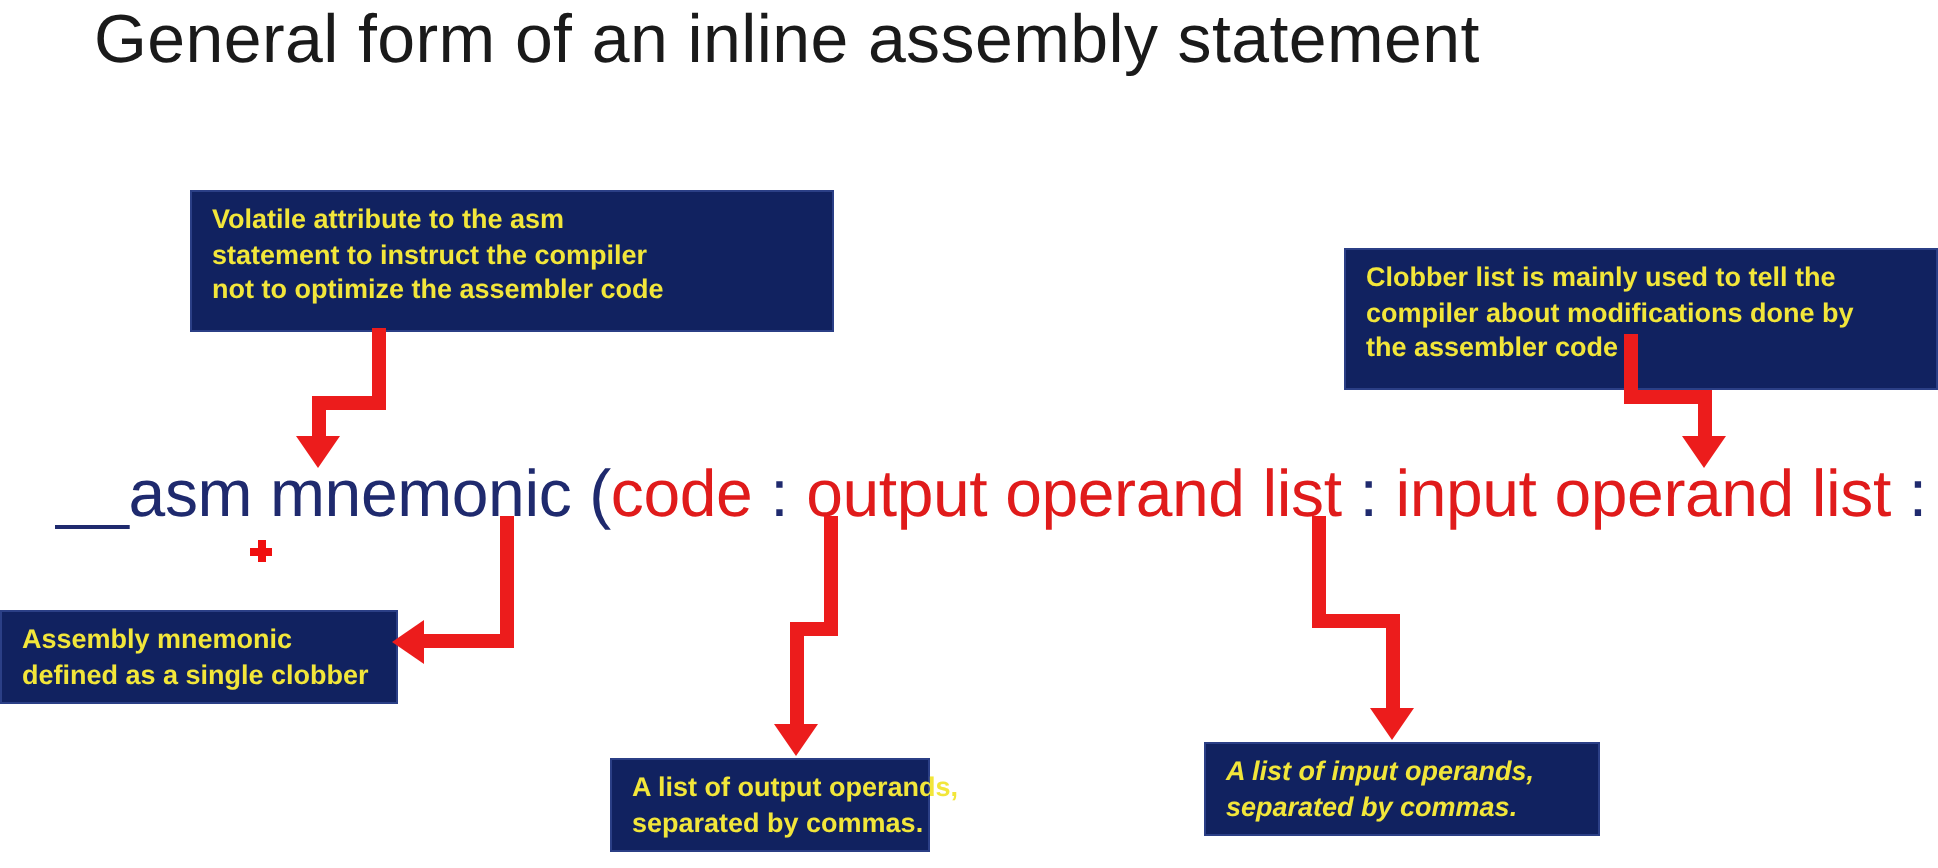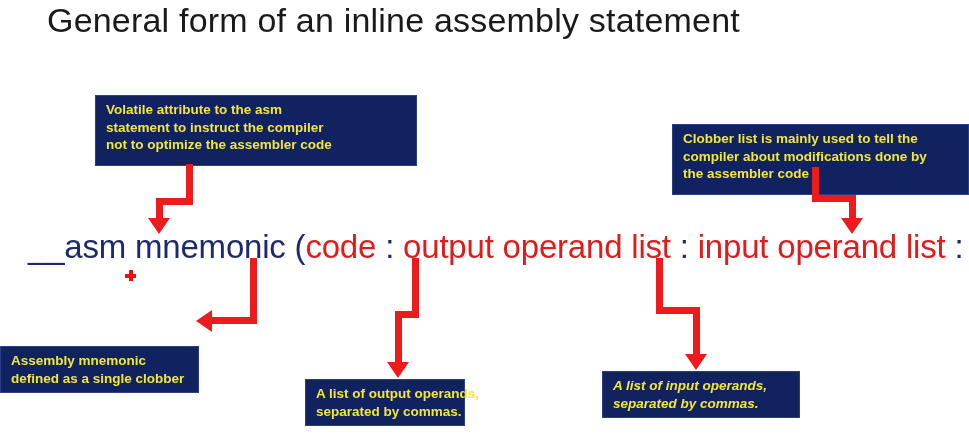--- a/index.html
+++ b/index.html
@@ -37,21 +37,21 @@
     font-family: "Liberation Sans", sans-serif;
     font-weight: 700;
     line-height: 1.30;
     padding: 5px 9px 5px 10px;
   }
   .callout span { display: block; white-space: nowrap; }
 
   
   #callout-volatile  { left: 63px;  top: 95px;  width: 322px; height: 71px;  font-size: 13.5px; margin-left: 32px; }
   #callout-clobber   { left: 672px; top: 97px;  width: 297px; height: 71px;  font-size: 13.5px; margin-top: 27px; }
-  #callout-mnemonic  { left: 0px;   top: 305px; width: 199px; height: 47px;  font-size: 13.5px; margin-top: 41px; }
+  #callout-mnemonic  { left: 0px;   top: 305px; width: 199px; height: 47px;  font-size: 13.5px; }
   #callout-outlist   { left: 305px; top: 379px; width: 160px; height: 47px;  font-size: 13.5px; }
   #callout-inlist    { left: 602px; top: 371px; width: 198px; height: 47px;  font-size: 13.5px; font-style: italic; }
 
   
   #code-line {
     position: absolute;
     left: 28px;
     top: 228px;
     height: 44px;
     font-family: "Liberation Sans", sans-serif;

